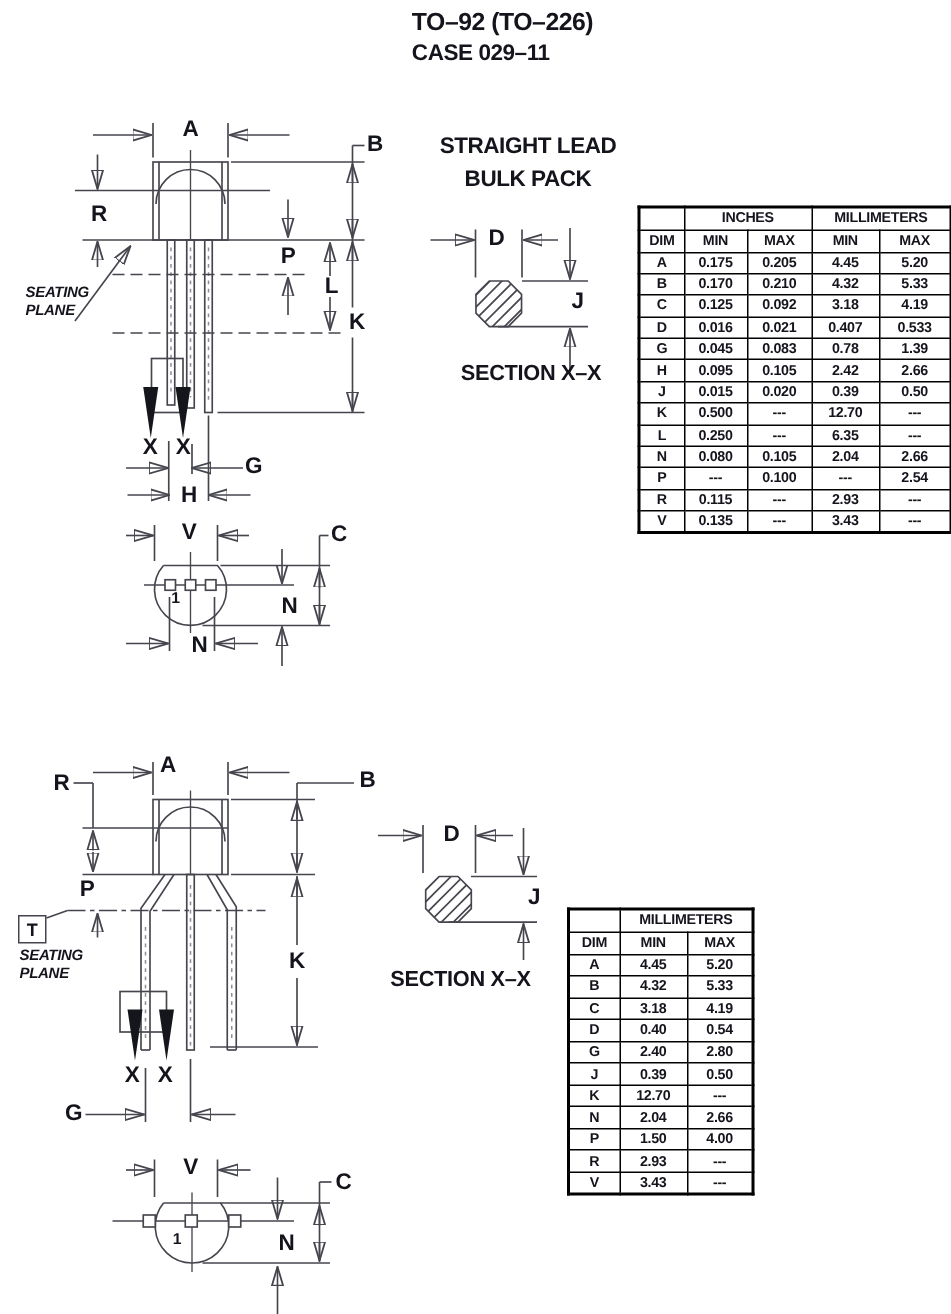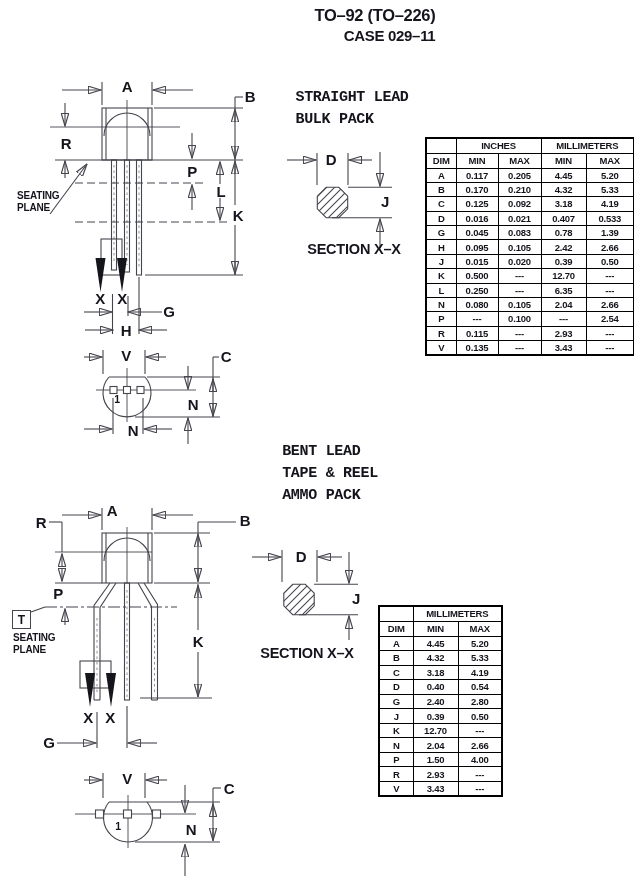--- a/index.html
+++ b/index.html
@@ -12,30 +12,30 @@
   svg .cdash{stroke-dasharray:12 3 3 3;}
   svg .ldash{stroke-dasharray:2.5 3;stroke:#8d8d95;stroke-width:1;}
   svg .fillw{fill:#fff;}
   svg .solid{fill:#15151c;stroke:none;}
   svg .hatch{stroke-width:1.2;}
   svg .a{marker-end:url(#ah);}
   
   .dim{position:absolute;transform:translate(-50%,-50%);font-weight:bold;font-size:15px;
        letter-spacing:-.3px;white-space:nowrap;}
   .small1{font-size:10.5px;}
-  .seat{position:absolute;font-weight:bold;font-size:10px;line-height:11.5px;letter-spacing:-.2px;}
+  .seat{position:absolute;font-weight:bold;font-size:10px;line-height:11.5px;letter-spacing:-.2px;font-style:italic;}
   .seclabel{position:absolute;transform:translate(-50%,-50%);font-weight:bold;font-size:14.5px;
             letter-spacing:-.2px;white-space:nowrap;}
   .tbox{position:absolute;width:17px;height:17px;border:1.6px solid #45454e;
         font-weight:bold;font-size:12px;display:flex;align-items:center;justify-content:center;}
-  .hblock{position:absolute;text-align:right;transform:translateX(-50%);white-space:nowrap;margin-left:40px;}
+  .hblock{position:absolute;text-align:left;transform:translateX(-50%);white-space:nowrap;}
   .hblock .t1{font-weight:bold;font-size:16.5px;letter-spacing:-.3px;line-height:20px;}
   .hblock .t2{font-weight:bold;font-size:15px;letter-spacing:-.3px;line-height:21px;}
-  .pack{position:absolute;text-align:left;transform:translateX(-50%);font-weight:bold;
-        font-size:15px;letter-spacing:-.3px;line-height:22px;white-space:nowrap;font-family:Liberation Mono, monospace;}
+  .pack{position:absolute;text-align:center;transform:translateX(-50%);font-weight:bold;
+        font-size:15px;letter-spacing:-.3px;line-height:22px;white-space:nowrap;}
   
   table.dimtbl{position:absolute;border-collapse:collapse;table-layout:fixed;
                border:2px solid #000;}
   table.dimtbl th, table.dimtbl td{border:1.5px solid #000;padding:0;margin:0;
                font:bold 9.5px "Liberation Sans",sans-serif;text-align:center;
                letter-spacing:-.2px;overflow:hidden;white-space:nowrap;}
   #table1 thead tr{height:15px;} #table1 tbody tr{height:14.38px;}
   #table2 thead tr{height:15px;} #table2 tbody tr{height:14.55px;}
 </style>
 </head>
@@ -267,25 +267,20 @@
   <div class="hblock" style="left:335px;top:5px">
     <div class="t1">TO–92 (TO–226)</div>
     <div class="t2">CASE 029–11</div>
   </div>
 
   <div class="pack" style="left:352px;top:87px">
     <div>STRAIGHT LEAD</div>
     <div>BULK PACK</div>
   </div>
 
-  <div class="pack" style="left:330px;top:441px">
-    <div>BENT LEAD</div>
-    <div>TAPE &amp; REEL</div>
-    <div>AMMO PACK</div>
-  </div>
 
   <span class="dim" style="left:127px;top:86px">A</span>
   <span class="dim" style="left:66px;top:143px">R</span>
   <span class="dim" style="left:250px;top:96px">B</span>
   <span class="dim" style="left:192px;top:171px">P</span>
   <span class="dim" style="left:221px;top:191px">L</span>
   <span class="dim" style="left:238px;top:215px">K</span>
   <span class="dim" style="left:100px;top:298px">X</span>
   <span class="dim" style="left:122px;top:298px">X</span>
   <span class="dim" style="left:169px;top:311px">G</span>
@@ -348,21 +343,21 @@
         <th>DIM</th>
         <th>MIN</th>
         <th>MAX</th>
         <th>MIN</th>
         <th>MAX</th>
       </tr>
     </thead>
     <tbody>
         <tr>
           <td>A</td>
-          <td>0.117</td>
+          <td>0.175</td>
           <td>0.205</td>
           <td>4.45</td>
           <td>5.20</td>
         </tr>
         <tr>
           <td>B</td>
           <td>0.170</td>
           <td>0.210</td>
           <td>4.32</td>
           <td>5.33</td>

